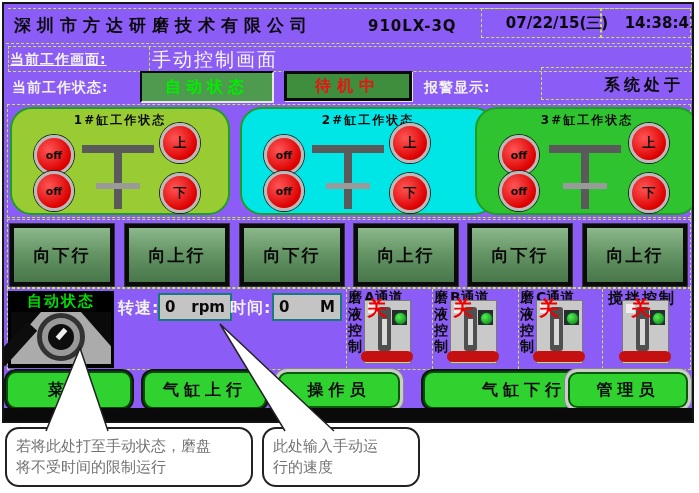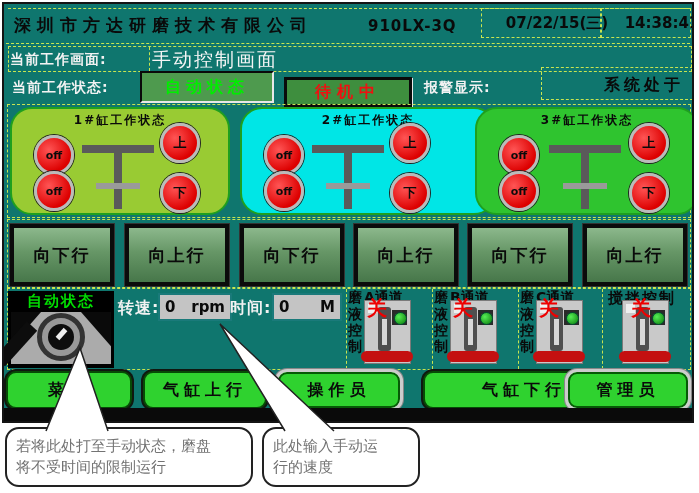--- a/index.html
+++ b/index.html
@@ -1,20 +1,20 @@
 <!DOCTYPE html>
 <html><head>
 <meta charset="utf-8">
 <style>
   html,body{margin:0;padding:0;}
   body{width:699px;height:493px;background:#ffffff;position:relative;
        font-family:"DejaVu Sans","Liberation Sans",sans-serif;overflow:hidden;}
   .abs{position:absolute;}
   
-  #screen{left:2px;top:2px;width:688px;height:417px;background:#0f766e;
+  #screen{left:2px;top:2px;width:688px;height:417px;background:#8b5cf6;
           border:2px solid #141414;overflow:hidden;z-index:1;}
   .dash{border:1px dashed #C8E550;}
   .dashline{border-top:1px dashed #C8E550;height:0;}
   .vdash{border-left:1px dashed #C8E550;width:0;}
   
   .company{color:#0A0A0A;font-weight:bold;font-size:17px;letter-spacing:6px;white-space:nowrap;}
   .model{color:#0A0A0A;font-weight:bold;font-size:15px;letter-spacing:1px;}
   .dtbox{display:flex;align-items:center;justify-content:center;}
   .dt{color:#0A0A0A;font-weight:bold;font-size:15px;white-space:nowrap;margin-left:32px;}
   
@@ -97,26 +97,26 @@
     <span class="dt">07/22/15(三)</span>
   </div>
   <div class="abs dash dtbox" style="left:597px;top:4px;width:88px;height:28px;">
     <span class="dt">14:38:41</span>
   </div>
   <div class="abs dashline" style="left:2px;top:39px;width:684px;"></div>
 
   <div class="abs dash" style="left:4px;top:42px;width:682px;height:24px;">
     <div class="abs vdash" style="left:140px;top:0;height:24px;"></div>
   </div>
-  <div class="abs wlabel" style="left:6px;top:47px;">当前工作画面:</div>
+  <div class="abs wlabel" style="left:6px;top:47px;text-decoration:underline;">当前工作画面:</div>
   <div class="abs screen-name" style="left:148px;top:43px;">手动控制画面</div>
 
   <div class="abs wlabel" style="left:8px;top:75px;">当前工作状态:</div>
   <div class="abs mode-btn" style="left:136px;top:67px;">自动状态</div>
-  <div class="abs standby-btn" style="left:280px;top:73px;">待机中</div>
+  <div class="abs standby-btn" style="left:280px;top:67px;">待机中</div>
   <div class="abs wlabel" style="left:420px;top:75px;">报警显示:</div>
   <div class="abs dash" style="left:537px;top:63px;width:150px;height:31px;"></div>
   <div class="abs alarm-text" style="left:600px;top:71px;">系统处于</div>
 
   <div class="abs dash" style="left:3px;top:100px;width:682px;height:112px;"></div>
 
   <div class="abs panel p1" style="left:6px;top:103px;">
     <div class="panel-title">1#缸工作状态</div>
     <div class="lamp" style="left:22px;top:26px;">off</div>
     <div class="lamp" style="left:22px;top:62px;">off</div>

